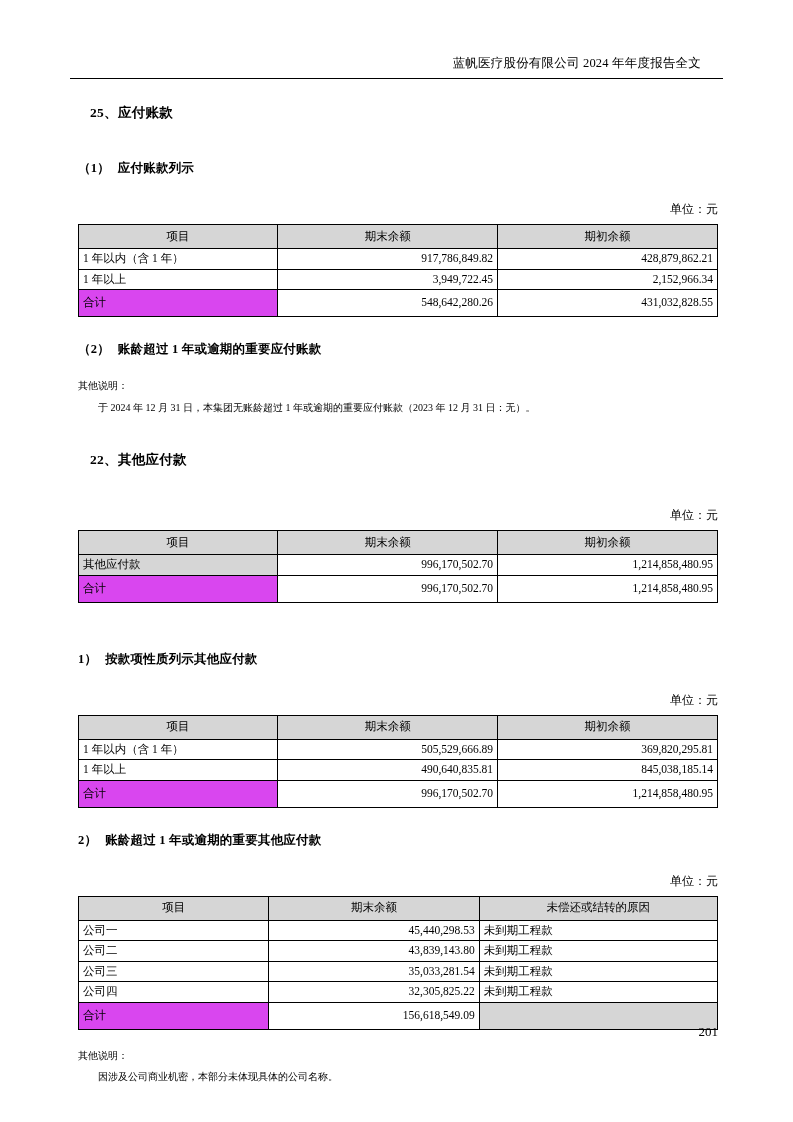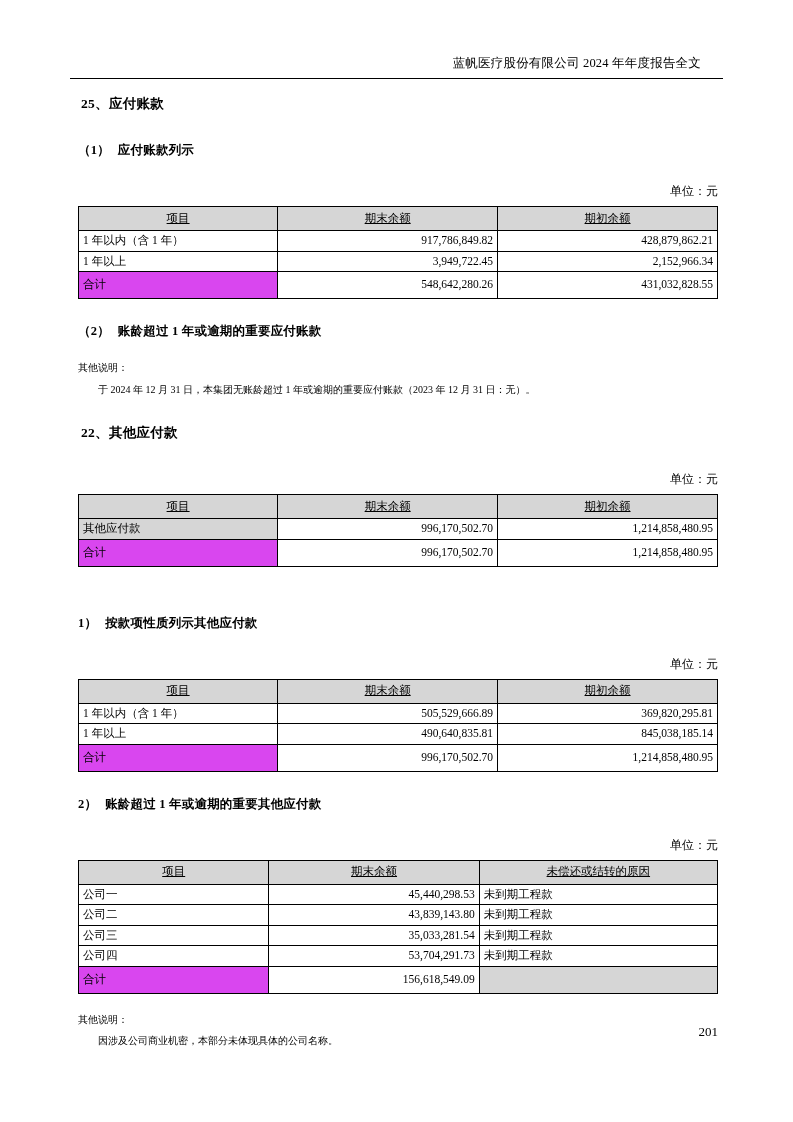--- a/index.html
+++ b/index.html
@@ -40,21 +40,21 @@
     right: 70px;
     top: 78px;
     height: 1px;
     background: #000000;
   }
 
   
   .h-num {
     font-weight: bold;
     font-size: 13.5px;
-    margin: 3px;
+    margin: 12px;
     letter-spacing: 0.3px;
   }
   .h-sub {
     font-weight: bold;
     font-size: 12.5px;
     margin: 0;
     letter-spacing: 0.2px;
   }
   .h-sub .lead { margin-right: 8px; }
 
@@ -86,21 +86,20 @@
     border: 1px solid #000000;
     padding: 2px 4px;
     font-weight: normal;
     vertical-align: middle;
     line-height: 1.35;
   }
   table.fin thead th {
     background: #d6d6d6;
     text-align: center;
     height: 19px;
-    text-decoration: underline;
   }
   td.num { text-align: right; }
   td.txt { text-align: left; }
   td.shade { background: #d6d6d6; }
   tr.total td { height: 22px; }
   tr.total td.label { background: #d946ef; }
 
   .col-item  { width: 29.8%; }
   .col-val   { width: 32.9%; }
   .col-val2  { width: 37.3%; }
@@ -296,21 +295,21 @@
           <td class="num">43,839,143.80</td>
           <td class="txt">未到期工程款</td>
         </tr>
         <tr>
           <td class="txt">公司三</td>
           <td class="num">35,033,281.54</td>
           <td class="txt">未到期工程款</td>
         </tr>
         <tr>
           <td class="txt">公司四</td>
-          <td class="num">53,704,291.73</td>
+          <td class="num">32,305,825.22</td>
           <td class="txt">未到期工程款</td>
         </tr>
         <tr class="total">
           <td class="txt label">合计</td>
           <td class="num">156,618,549.09</td>
           <td class="txt shade"></td>
         </tr>
       </tbody>
     </table>
 

